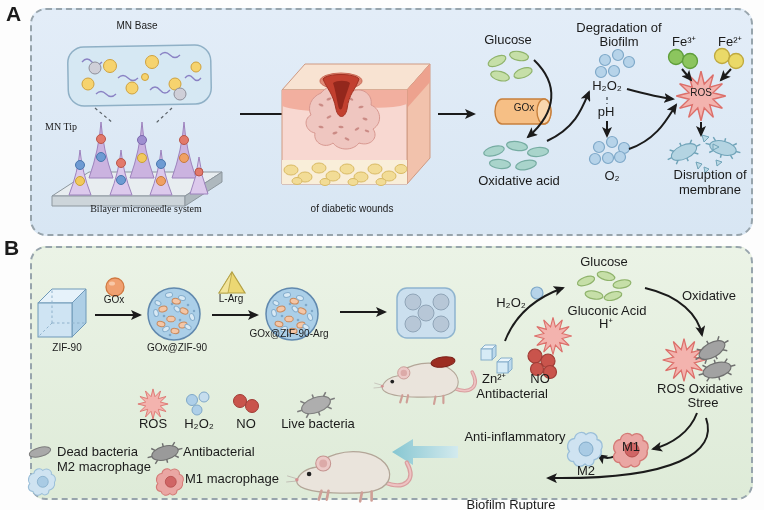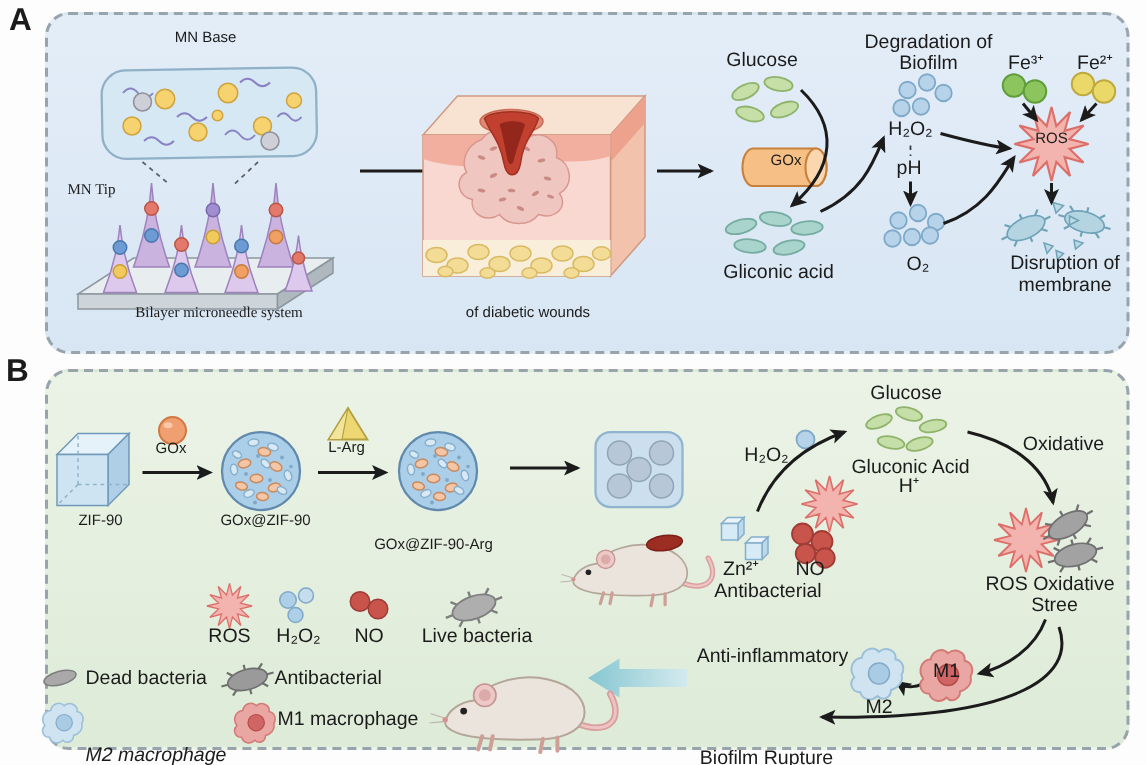--- a/index.html
+++ b/index.html
@@ -350,37 +350,37 @@
 <div id="labels">
   <div class="letter" style="left:6px;top:2px;">A</div>
   <div class="letter" style="left:4px;top:236px;">B</div>
 
   <div class="lbl cap" style="left:137px;top:21px;">MN Base</div>
   <div class="lbl cap" style="left:61px;top:122px;font-family:Liberation Serif, serif;">MN Tip</div>
   <div class="lbl cap" style="left:146px;top:204px;font-family:Liberation Serif, serif;">Bilayer microneedle system</div>
   <div class="lbl cap" style="left:352px;top:204px;">of diabetic wounds</div>
   <div class="lbl" style="left:508px;top:33px;">Glucose</div>
   <div class="lbl cap" style="left:524px;top:103px;">GOx</div>
-  <div class="lbl" style="left:519px;top:174px;">Gliconic acid</div>
+  <div class="lbl" style="left:519px;top:174px;">Oxidative acid</div>
   <div class="lbl" style="left:619px;top:21px;">Degradation of</div>
   <div class="lbl" style="left:619px;top:35px;">Biofilm</div>
   <div class="lbl" style="left:607px;top:79px;">H₂O₂</div>
   <div class="lbl" style="left:606px;top:105px;">pH</div>
   <div class="lbl" style="left:612px;top:169px;">O₂</div>
   <div class="lbl" style="left:684px;top:35px;">Fe³⁺</div>
   <div class="lbl" style="left:730px;top:35px;">Fe²⁺</div>
   <div class="lbl cap" style="left:701px;top:88px;">ROS</div>
   <div class="lbl" style="left:710px;top:168px;">Disruption of</div>
   <div class="lbl" style="left:710px;top:183px;">membrane</div>
 
   <div class="lbl cap" style="left:67px;top:343px;">ZIF-90</div>
   <div class="lbl cap" style="left:114px;top:295px;">GOx</div>
   <div class="lbl cap" style="left:177px;top:343px;">GOx@ZIF-90</div>
   <div class="lbl cap" style="left:231px;top:294px;">L-Arg</div>
-  <div class="lbl cap" style="left:289px;top:359px;">GOx@ZIF-90-Arg</div>
+  <div class="lbl cap" style="left:289px;top:329px;">GOx@ZIF-90-Arg</div>
   <div class="lbl" style="left:511px;top:296px;">H₂O₂</div>
   <div class="lbl" style="left:604px;top:255px;">Glucose</div>
   <div class="lbl" style="left:607px;top:304px;text-align:center;">Gluconic Acid</div>
   <div class="lbl" style="left:606px;top:317px;">H⁺</div>
   <div class="lbl" style="left:709px;top:289px;">Oxidative</div>
   <div class="lbl" style="left:700px;top:382px;">ROS Oxidative</div>
   <div class="lbl" style="left:703px;top:396px;">Stree</div>
   <div class="lbl" style="left:494px;top:372px;">Zn²⁺</div>
   <div class="lbl" style="left:540px;top:372px;">NO</div>
   <div class="lbl" style="left:512px;top:387px;">Antibacterial</div>
@@ -388,15 +388,15 @@
   <div class="lbl" style="left:511px;top:458px;margin-top:40px;">Biofilm Rupture</div>
   <div class="lbl" style="left:586px;top:464px;">M2</div>
   <div class="lbl" style="left:631px;top:440px;">M1</div>
 
   <div class="lbl" style="left:153px;top:417px;">ROS</div>
   <div class="lbl" style="left:199px;top:417px;">H₂O₂</div>
   <div class="lbl" style="left:246px;top:417px;">NO</div>
   <div class="lbl" style="left:318px;top:417px;">Live bacteria</div>
   <div class="lbl l" style="left:57px;top:445px;">Dead bacteria</div>
   <div class="lbl l" style="left:183px;top:445px;">Antibacterial</div>
-  <div class="lbl l" style="left:57px;top:496px;font-style:italic;">M2 macrophage</div>
+  <div class="lbl l" style="left:57px;top:460px;">M2 macrophage</div>
   <div class="lbl l" style="left:185px;top:472px;">M1 macrophage</div>
 </div>
 
 </body></html>

